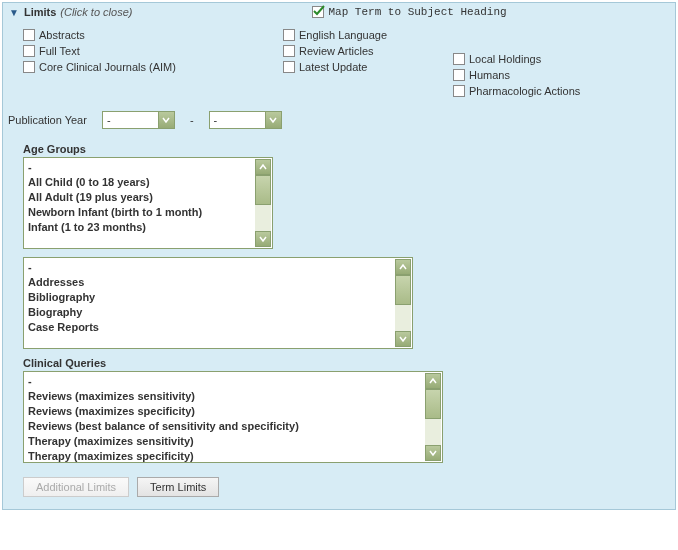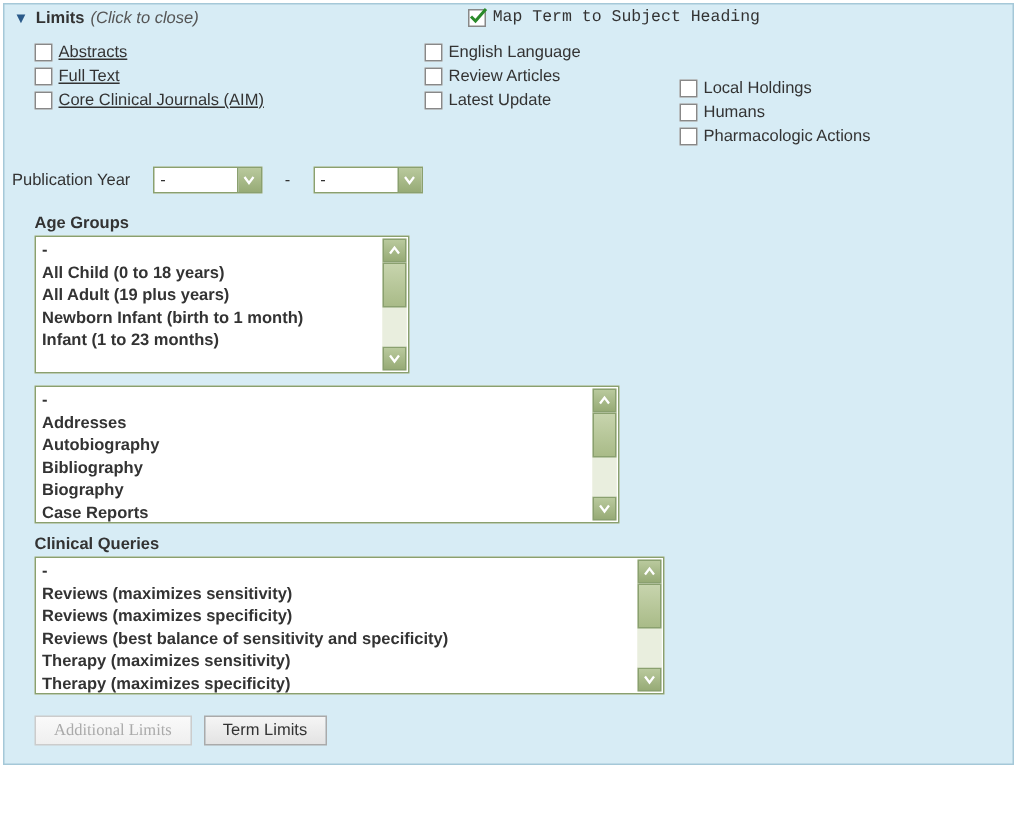--- a/index.html
+++ b/index.html
@@ -46,21 +46,21 @@
   }
   .checkbox-grid {
     display: flex;
     padding: 8px 20px 0 20px;
   }
   .check-col {
     display: flex;
     flex-direction: column;
     gap: 4px;
   }
-  .check-col.c0 { width: 260px; text-decoration: underline; }
+  .check-col.c0 { width: 260px; }
   .check-col.c1 { width: 170px; }
   .check-col.c2 { width: 180px; margin-top: 24px; }
   .check-row {
     display: flex;
     align-items: center;
   }
   .pubyear-row {
     display: flex;
     align-items: center;
     padding: 14px 20px 6px 5px;
@@ -165,21 +165,20 @@
     display: inline-flex;
     align-items: center;
     justify-content: center;
     cursor: pointer;
   }
   .btn.disabled {
     color: #aaa;
     border-color: #ccc;
     background: linear-gradient(#fafafa,#efefef);
     cursor: default;
-    font-family: Liberation Serif, serif;
   }
   .checkmark-box {
     position: relative;
     width: 12px;
     height: 12px;
     border: 1px solid #888;
     background: #fff;
     display: inline-block;
     margin-right: 4px;
   }
@@ -300,21 +299,20 @@
           </div>
       </div>
     </div>
   </div>
 
   <div class="section">
     <div class="listbox lb-pub">
       <div class="listbox-inner">
         <div>-</div>
         <div>Addresses</div>
-        <div>Autobiography</div>
         <div>Bibliography</div>
         <div>Biography</div>
         <div>Case Reports</div>
       </div>
       <div class="scrollbar">
         <div class="sb-btn">
             <svg width="10" height="10" viewBox="0 0 10 10">
               <polyline points="2,7 5,3 8,7" fill="none" stroke="#fff" stroke-width="1.5"></polyline>
             </svg>
           </div>

